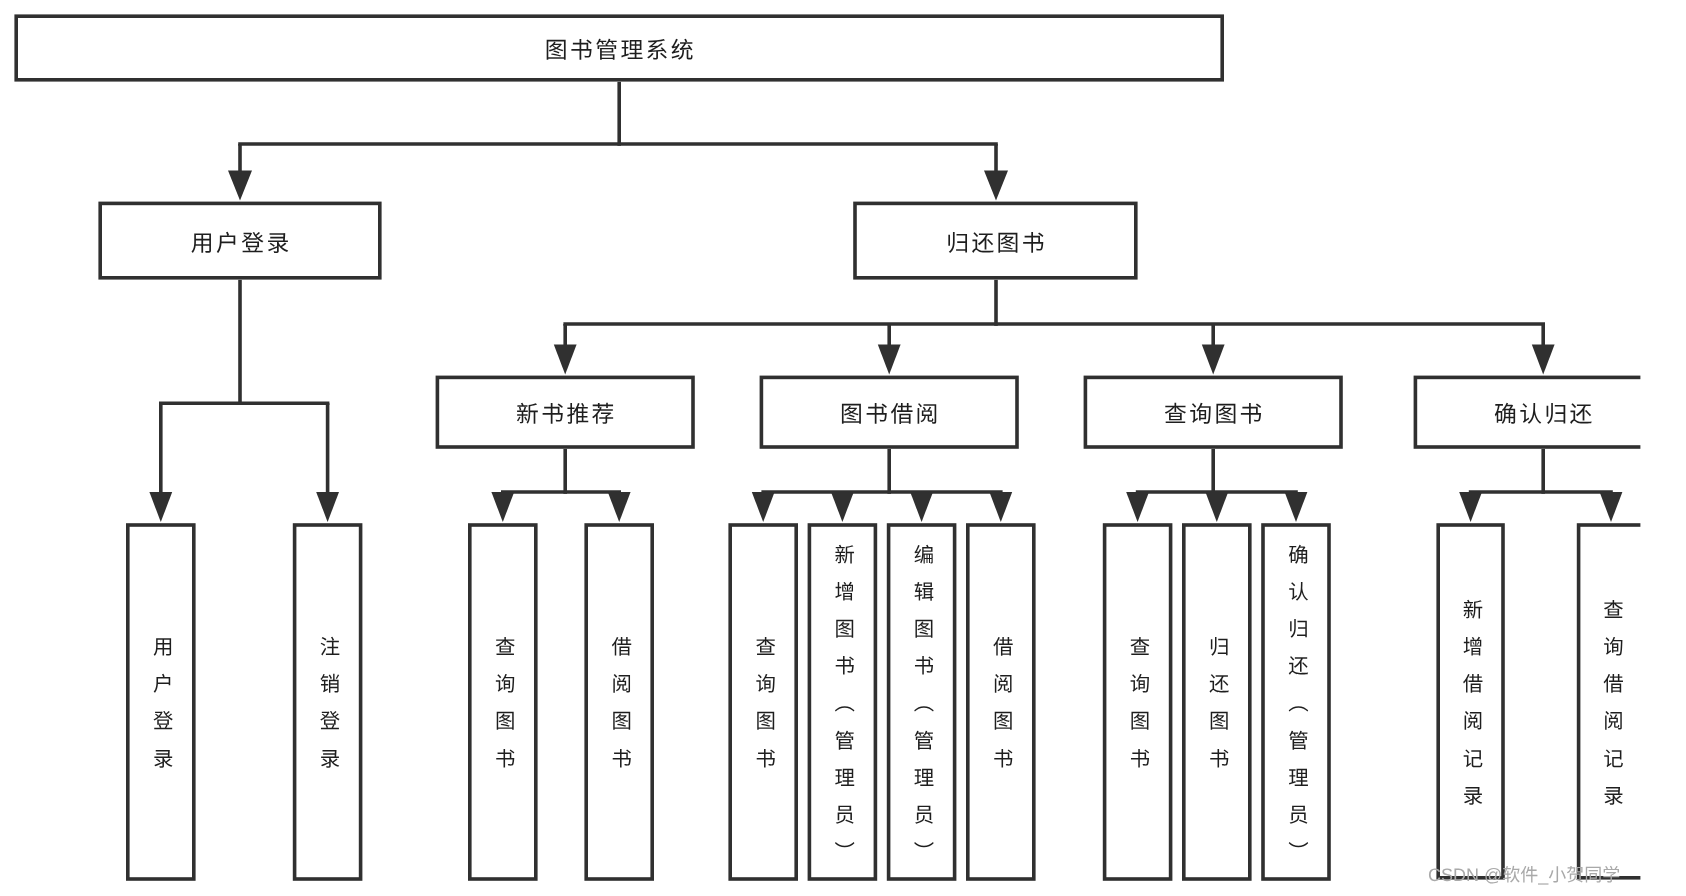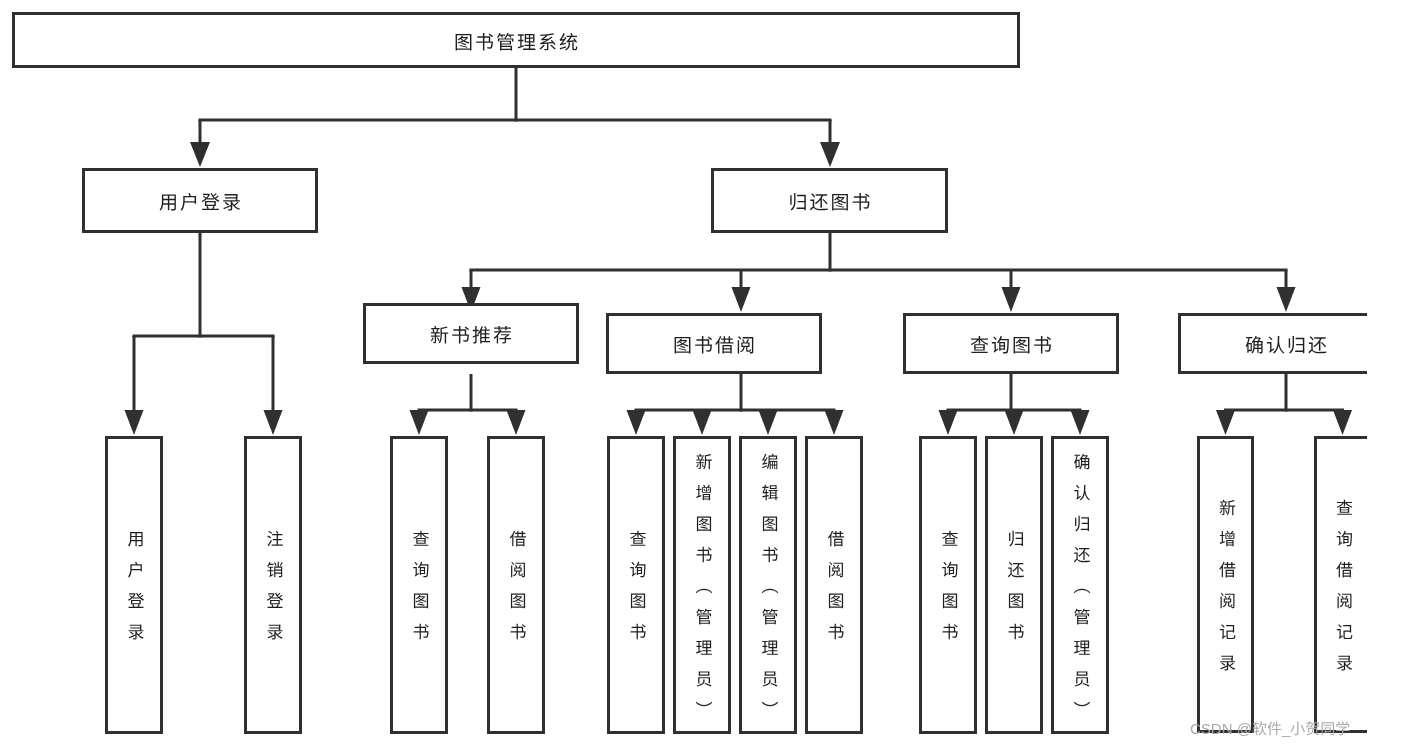--- a/index.html
+++ b/index.html
@@ -105,24 +105,24 @@
     <span class="hlabel">图书管理系统</span>
   </div>
 
   <div class="box" style="left:82px;top:168px;width:236px;height:65px">
     <span class="hlabel">用户登录</span>
   </div>
   <div class="box" style="left:711px;top:168px;width:237px;height:65px">
     <span class="hlabel">归还图书</span>
   </div>
 
-  <div class="box" style="left:363px;top:303px;width:216px;height:61px">
+  <div class="box" style="left:363px;top:313px;width:216px;height:61px">
     <span class="hlabel">新书推荐</span>
   </div>
-  <div class="box" style="left:606px;top:313px;width:216px;height:61px">
+  <div class="box" style="left:633px;top:313px;width:216px;height:61px">
     <span class="hlabel">图书借阅</span>
   </div>
   <div class="box" style="left:903px;top:313px;width:216px;height:61px">
     <span class="hlabel">查询图书</span>
   </div>
   <div class="box" style="left:1178px;top:313px;width:216px;height:61px">
     <span class="hlabel">确认归还</span>
   </div>
 
   <div class="box" style="left:105px;top:436px;width:58px;height:298px">

